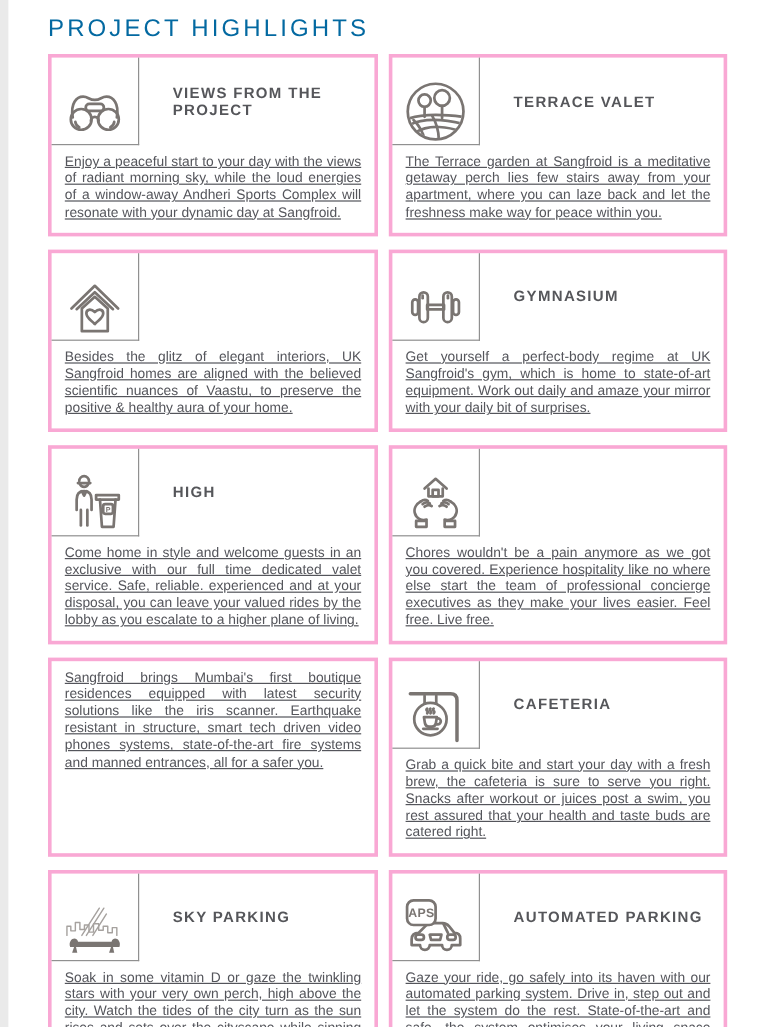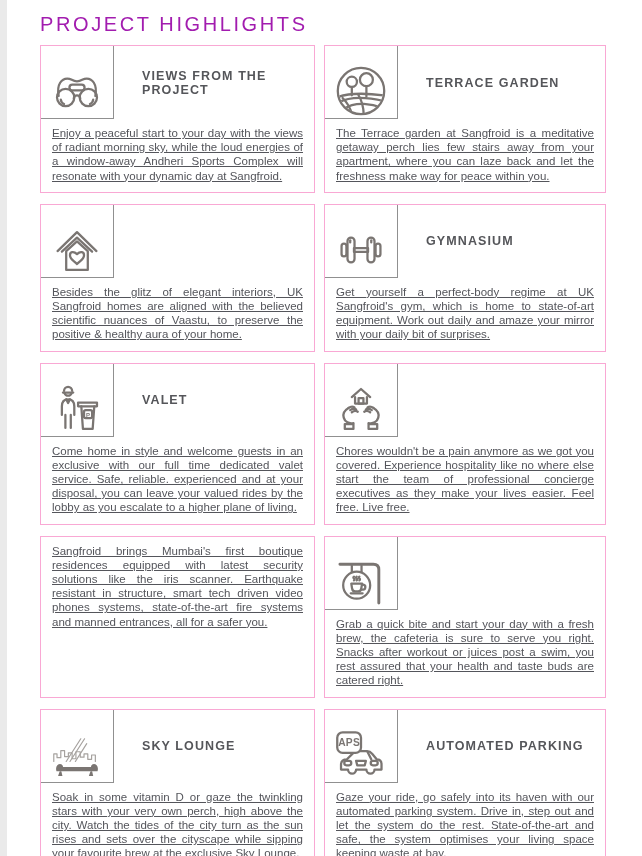--- a/index.html
+++ b/index.html
@@ -3,25 +3,25 @@
 <meta charset="utf-8">
 <style>
   html,body{margin:0;padding:0;}
   body{
     width:642px;height:856px;position:relative;background:#ffffff;
     font-family:"Liberation Sans", sans-serif;overflow:hidden;
   }
   .edge-strip{position:absolute;left:0;top:0;width:7px;height:856px;background:#eaeaea;}
   .content{position:absolute;left:40px;top:13px;width:566px;}
   .page-title{
-    font-size:20px;font-weight:400;letter-spacing:2.6px;color:#a21caf;
+    font-size:20px;font-weight:400;letter-spacing:2.6px;color:#0369a1;
     margin:0 0 9px 0;
   }
   .grid{display:grid;grid-template-columns:275px 282px;column-gap:9px;row-gap:11px;}
-  .card{border:1px solid #f9a8d4;background:#fff;box-sizing:border-box;}
+  .card{border:3px solid #f9a8d4;background:#fff;box-sizing:border-box;}
   .card-head{display:flex;align-items:stretch;}
   .iconbox{
     width:73px;height:73px;box-sizing:border-box;flex:0 0 73px;
     border-right:1px solid #909090;border-bottom:1px solid #909090;
     display:flex;align-items:flex-end;justify-content:center;
   }
   .iconbox svg{display:block;}
   .card-title{
     flex:1;display:flex;align-items:center;padding-left:28px;padding-right:4px;
     font-weight:bold;font-size:12.5px;letter-spacing:1.1px;color:#55565a;
@@ -80,21 +80,21 @@
               <circle class="ic" cx="60" cy="29" r="12" stroke-width="3.6"></circle>
               <path class="ic" d="M60,41 V60" stroke-width="3.6"></path>
               <path class="ic" d="M8,61 C30,53 60,54 92,58" stroke-width="3.4"></path>
               <path class="ic" d="M9,71 C34,58 68,63 93,69" stroke-width="3.4"></path>
               <path class="ic" d="M18,83 C40,68 72,74 89,81" stroke-width="3.4"></path>
               <path class="ic" d="M16,63 C26,73 31,83 33,94" stroke-width="3.4"></path>
               <path class="ic" d="M45,57 C52,69 55,81 55,95" stroke-width="3.4"></path>
             </g>
           </svg>
         </div>
-        <div class="card-title">TERRACE GARDEN</div>
+        <div class="card-title">TERRACE VALET</div>
       </div>
       <div class="card-desc">The Terrace garden at Sangfroid is a meditative getaway perch lies few stairs away from your apartment, where you can laze back and let the freshness make way for peace within you.</div>
     </div>
 
     <div class="card">
       <div class="card-head">
         <div class="iconbox">
           <svg width="54" height="54" viewBox="0 0 100 100">
             <path class="ic" d="M14,52 L50,17 L86,52" stroke-width="4.6"></path>
             <path class="ic" d="M22,53 L50,27 L78,53" stroke-width="4"></path>
@@ -134,21 +134,21 @@
             <path class="ic" d="M22,61 V45 C22,36 27,32 33.5,32 C40,32 45,36 45,45 V61" stroke-width="3.6"></path>
             <path class="ic" d="M30,32 L33.5,39 L37,32" stroke-width="2.6"></path>
             <path class="ic" d="M28.5,61 V85" stroke-width="3.6"></path>
             <path class="ic" d="M38.5,61 V85" stroke-width="3.6"></path>
             <rect class="ic" x="52" y="38" width="35" height="7" stroke-width="3.6"></rect>
             <path class="ic" d="M58,45 L61,87 H79 L82,45" stroke-width="3.6"></path>
             <rect class="ic" x="63" y="52" width="15" height="15" rx="3" stroke-width="2.8"></rect>
             <text class="ic-text" x="70.5" y="64" font-size="11" text-anchor="middle">P</text>
           </svg>
         </div>
-        <div class="card-title">VALET</div>
+        <div class="card-title">HIGH</div>
       </div>
       <div class="card-desc">Come home in style and welcome guests in an exclusive with our full time dedicated valet service. Safe, reliable. experienced and at your disposal, you can leave your valued rides by the lobby as you escalate to a higher plane of living.</div>
     </div>
 
     <div class="card">
       <div class="card-head">
         <div class="iconbox">
           <svg width="54" height="54" viewBox="0 0 100 100">
             <path class="ic" d="M33,28 L50,13 L67,28" stroke-width="4"></path>
             <path class="ic" d="M39,28 V40 H61 V28" stroke-width="3.6"></path>
@@ -182,38 +182,39 @@
             <path class="ic" d="M51,20 V31" stroke-width="3.2"></path>
             <circle class="ic" cx="42" cy="56" r="25" stroke-width="3.8"></circle>
             <path class="ic" d="M32,53 H52 L50.5,62 C50,65.5 47.5,67.5 44.5,67.5 H39.5 C36.5,67.5 34,65.5 33.5,62 Z" stroke-width="3"></path>
             <path class="ic" d="M52,55 h2 a4.5,4.5 0 0 1 -1,9 h-2" stroke-width="3"></path>
             <path class="ic" d="M31,71 H53" stroke-width="3"></path>
             <path class="ic" d="M37,47 c1.5,-1 1.5,-2.5 0,-3.5 c-1.5,-1 -1.5,-2.5 0,-3.5" stroke-width="1.8"></path>
             <path class="ic" d="M42,47 c1.5,-1 1.5,-2.5 0,-3.5 c-1.5,-1 -1.5,-2.5 0,-3.5" stroke-width="1.8"></path>
             <path class="ic" d="M47,47 c1.5,-1 1.5,-2.5 0,-3.5 c-1.5,-1 -1.5,-2.5 0,-3.5" stroke-width="1.8"></path>
           </svg>
         </div>
+        <div class="card-title">CAFETERIA</div>
       </div>
       <div class="card-desc">Grab a quick bite and start your day with a fresh brew, the cafeteria is sure to serve you right. Snacks after workout or juices post a swim, you rest assured that your health and taste buds are catered right.</div>
     </div>
 
     <div class="card">
       <div class="card-head">
         <div class="iconbox">
           <svg width="54" height="54" viewBox="0 0 100 100">
             <path class="ic-thin" d="M7,62 V48 H13 V55 H20 V42 H27 V53 H34 V46 H41 V57 H48 V44 H56 V54 H63 V48 H70 V58 H77 V50 H84 V62"></path>
             <path class="ic-thin" d="M30,62 L57,20" stroke-width="2.4"></path>
             <path class="ic-thin" d="M37,62 L64,20" stroke-width="2.4"></path>
             <path class="ic-thin" d="M47,62 L68,29" stroke-width="2.4"></path>
             <path class="ic-fill" d="M12,80 C8,68 21,62 24,71 L24,72 L76,72 L76,71 C79,62 92,68 88,80 Z"></path>
             <path class="ic-fill" d="M18,80 l-3,9 h8 l-2,-9 z"></path>
             <path class="ic-fill" d="M75,80 l-3,9 h8 l-2,-9 z"></path>
           </svg>
         </div>
-        <div class="card-title">SKY LOUNGE</div>
+        <div class="card-title">SKY PARKING</div>
       </div>
       <div class="card-desc">Soak in some vitamin D or gaze the twinkling stars with your very own perch, high above the city. Watch the tides of the city turn as the sun rises and sets over the cityscape while sipping your favourite brew at the exclusive Sky Lounge.</div>
     </div>
 
     <div class="card">
       <div class="card-head">
         <div class="iconbox">
           <svg width="54" height="54" viewBox="0 0 100 100">
             <path class="ic" d="M13,77 V68 C13,61 17,58 24,58 L35,47 C37,44.5 40,43 44,43 H61 C65,43 68.5,45 71,48 L79,58 C85,58 88,61 88,67 V77 H75 a7.5,7.5 0 0 1 -15,0 H41 a7.5,7.5 0 0 1 -15,0 H13 Z" stroke-width="3.8"></path>
             <path class="ic" d="M62,44 L69,58" stroke-width="2.8"></path>

